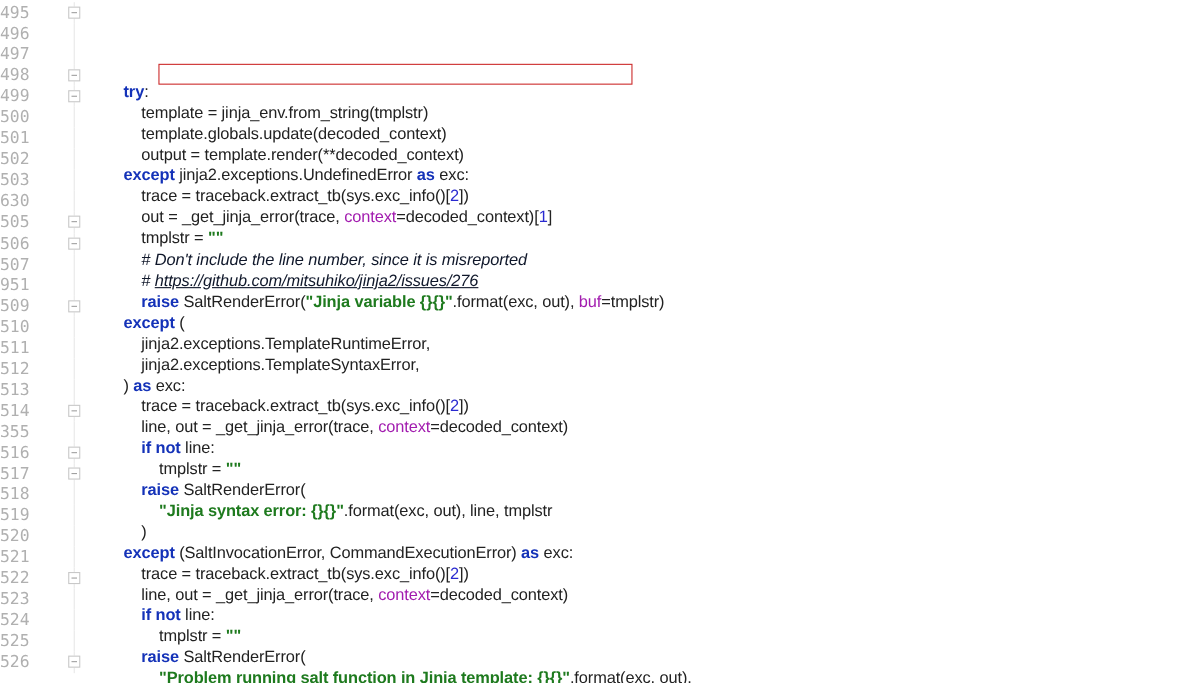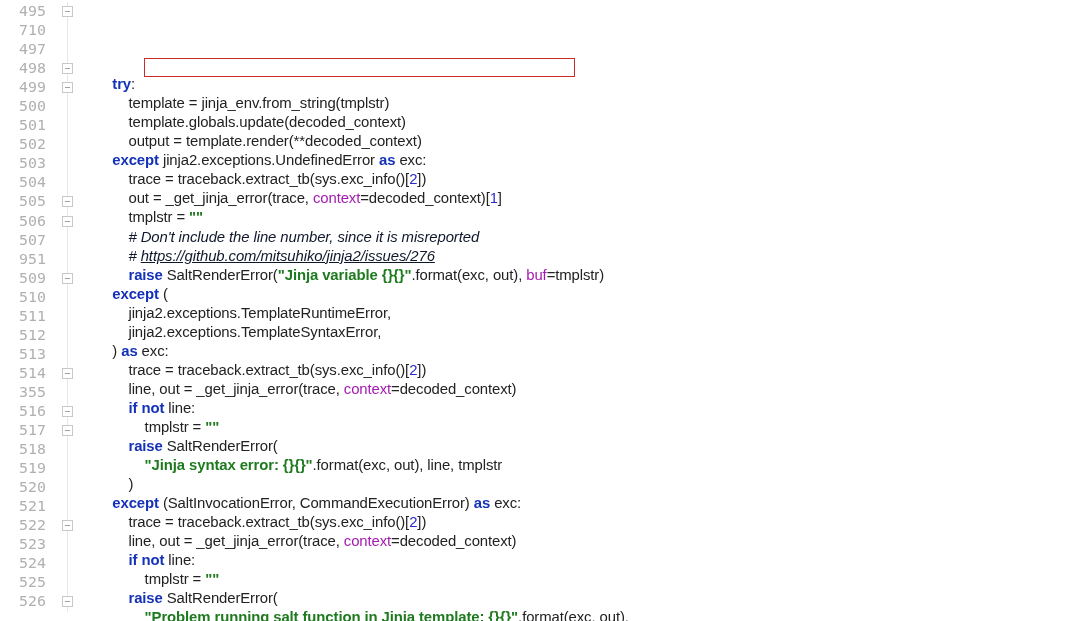--- a/index.html
+++ b/index.html
@@ -15,21 +15,21 @@
   .editor {
     display: flex;
     height: 100%;
     position: relative;
   }
   .gutter {
     width: 58px;
     flex: 0 0 58px;
     background: #fff;
     color: #b0b0b0;
-    text-align: right;
+    text-align: left;
     padding-right: 12px;
     padding-top: 2px;
     user-select: none;
   }
   .gutter div { height: 19.05px; }
   .fold-strip {
     width: 22px;
     flex: 0 0 22px;
     position: relative;
     padding-top: 2px;
@@ -80,29 +80,29 @@
     border: 1.5px solid #cc2b2b;
     pointer-events: none;
   }
 </style>
 </head>
 <body>
 
 <div class="editor">
   <div class="gutter" id="gutter">
       <div>495</div>
-      <div>710</div>
+      <div>496</div>
       <div>497</div>
       <div>498</div>
       <div>499</div>
       <div>500</div>
       <div>501</div>
       <div>502</div>
       <div>503</div>
-      <div>504</div>
+      <div>630</div>
       <div>505</div>
       <div>506</div>
       <div>507</div>
       <div>951</div>
       <div>509</div>
       <div>510</div>
       <div>511</div>
       <div>512</div>
       <div>513</div>
       <div>514</div>

